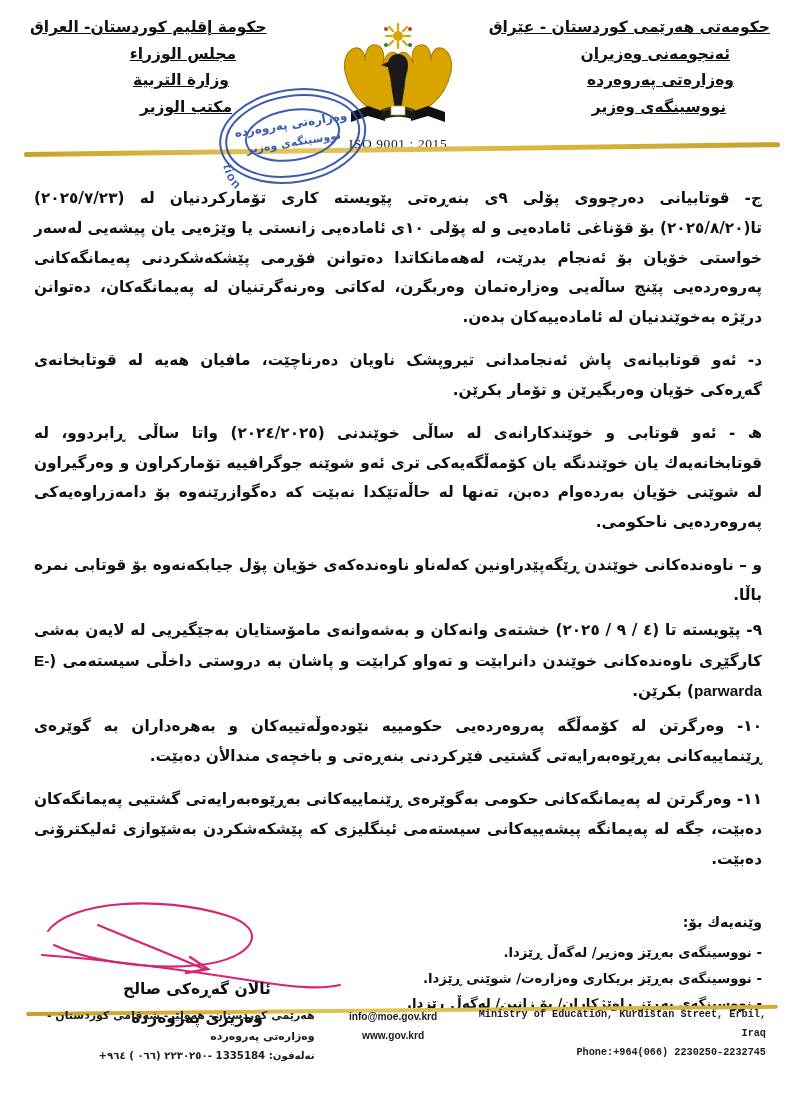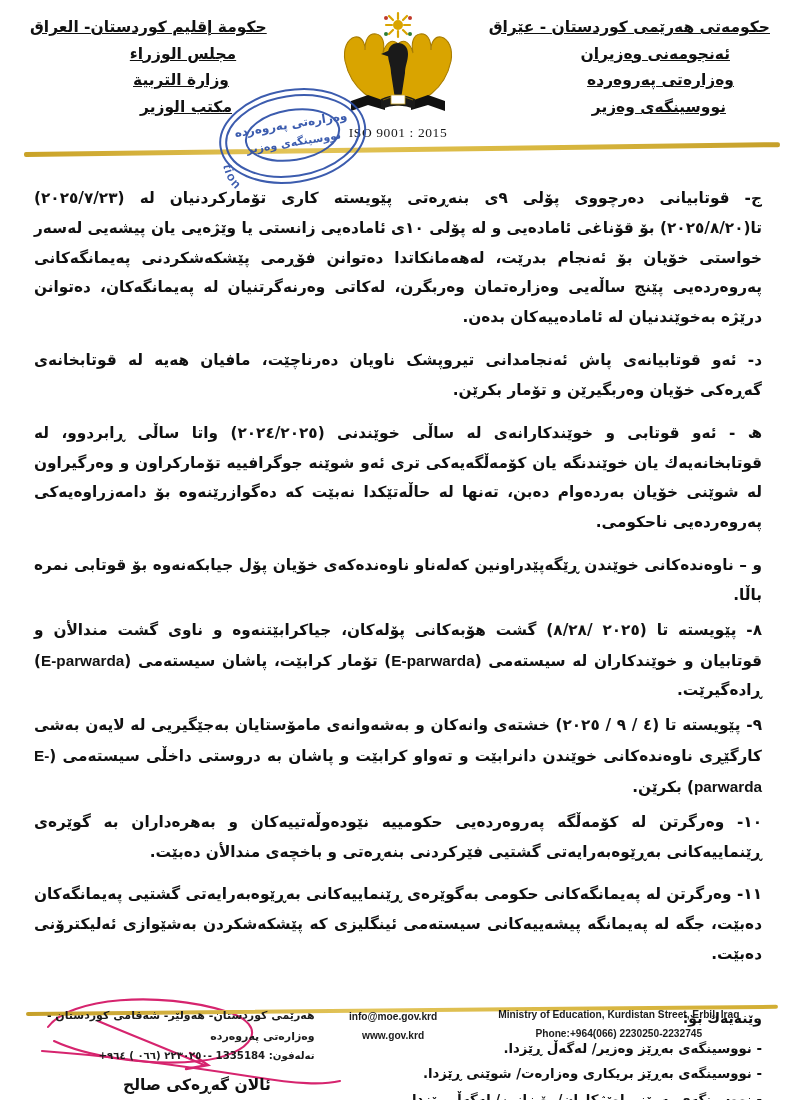--- a/index.html
+++ b/index.html
@@ -43,21 +43,21 @@
   .hdr-left .line.l4{padding-left:58px;}
   .hdr-right{text-align:right;}
   .hdr-right .line.r2{padding-right:40px;}
   .hdr-right .line.r3{padding-right:36px;}
   .hdr-right .line.r4{padding-right:44px;}
 
   .emblem-wrap{
     position:absolute;
     left:50%;
     transform:translateX(-50%);
-    top:9px;
+    top:20px;
     width:176px;height:150px;
     text-align:center;
   }
   .emblem-svg{display:block;margin:0 auto;}
   .iso{
     font-family:"Liberation Serif","DejaVu Serif",serif;
     font-size:13.5px;
     letter-spacing:.6px;
     color:#1a1a1a;
     margin-top:-4px;
@@ -160,21 +160,21 @@
     left:0;right:0;bottom:34px;
     padding:0 30px;
     box-sizing:border-box;
     display:flex;
     justify-content:space-between;
     align-items:flex-start;
     font-size:10.2px;
     color:#1b1b1b;
     line-height:1.85;
   }
-  .f-left{direction:ltr;text-align:center;font-family:Liberation Sans, sans-serif;font-weight:600;width:300px;}
+  .f-left{direction:ltr;text-align:right;font-family:Liberation Mono, monospace;font-weight:600;width:300px;}
   .f-mid{direction:ltr;text-align:center;font-family:"Liberation Sans",sans-serif;font-weight:600;width:160px;padding-top:2px;}
   .f-right{direction:rtl;text-align:right;width:290px;font-weight:600;}
   .f-right .fr1{font-size:11px;}
   .f-right .fr2{font-size:10.2px;}
 </style>
 </head>
 <body>
 
 <div class="page">
 
@@ -262,23 +262,20 @@
   <div class="body">
 
     <p class="para">ج- قوتابیانی دەرچووی پۆلی ٩ی بنەڕەتی پێویستە کاری تۆمارکردنیان لە (٢٠٢٥/٧/٢٣) تا(٢٠٢٥/٨/٢٠) بۆ قۆناغی ئامادەیی و لە پۆلی ١٠ی ئامادەیی زانستی یا وێژەیی یان پیشەیی لەسەر خواستی خۆیان بۆ ئەنجام بدرێت، لەهەمانکاتدا دەتوانن فۆڕمی پێشکەشکردنی پەیمانگەکانی پەروەردەیی پێنج ساڵەیی وەزارەتمان وەربگرن، لەکاتی وەرنەگرتنیان لە پەیمانگەکان، دەتوانن درێژە بەخوێندنیان لە ئامادەییەکان بدەن.</p>
 
     <p class="para">د- ئەو قوتابیانەی پاش ئەنجامدانی تیروپشک ناویان دەرناچێت، مافیان هەیە لە قوتابخانەی گەڕەکی خۆیان وەربگیرێن و تۆمار بکرێن.</p>
 
     <p class="para">ھ - ئەو قوتابی و خوێندکارانەی لە ساڵی خوێندنی (٢٠٢٤/٢٠٢٥) واتا ساڵی ڕابردوو، لە قوتابخانەیەك یان خوێندنگە یان کۆمەڵگەیەکی تری ئەو شوێنە جوگرافییە تۆمارکراون و وەرگیراون لە شوێنی خۆیان بەردەوام دەبن، تەنها لە حاڵەتێکدا نەبێت کە دەگوازرێنەوە بۆ دامەزراوەیەکی پەروەردەیی ناحکومی.</p>
 
     <p class="para tight">و – ناوەندەکانی خوێندن ڕێگەپێدراونین کەلەناو ناوەندەکەی خۆیان پۆل جیابکەنەوە بۆ قوتابی نمرە باڵا.</p>
 
-    <p class="para tight">
-      <span>٨- پێویستە تا (٢٠٢٥ /٨/٢٨) گشت هۆبەکانی پۆلەکان، جیاکرابێتنەوە و ناوی گشت  مندالأن و قوتابیان و خوێندکاران لە سیستەمی (</span><b class="lat">E-parwarda</b><span>) تۆمار کرابێت، پاشان سیستەمی (</span><b class="lat">E-parwarda</b><span>) ڕادەگیرێت.</span>
-    </p>
 
     <p class="para tight">
       <span>٩- پێویستە تا (٤ / ٩ / ٢٠٢٥) خشتەی وانەکان و بەشەوانەی مامۆستایان بەجێگیریی لە لایەن بەشی کارگێڕی ناوەندەکانی خوێندن دانرابێت و تەواو کرابێت و پاشان بە دروستی داخڵی سیستەمی (</span><b class="lat">E-parwarda</b><span>) بکرێن.</span>
     </p>
 
     <p class="para">١٠- وەرگرتن لە کۆمەڵگە پەروەردەیی حکومییە نێودەوڵەتییەکان و بەهرەداران بە گوێرەی ڕێنماییەکانی بەڕێوەبەرایەتی گشتیی فێرکردنی بنەڕەتی و باخچەی مندالأن دەبێت.</p>
 
     <p class="para">١١- وەرگرتن لە پەیمانگەکانی حکومی بەگوێرەی ڕێنماییەکانی بەڕێوەبەرایەتی گشتیی پەیمانگەکان دەبێت، جگە لە پەیمانگە پیشەییەکانی سیستەمی ئینگلیزی کە پێشکەشکردن بەشێوازی ئەلیکترۆنی دەبێت.</p>
   </div>
 

